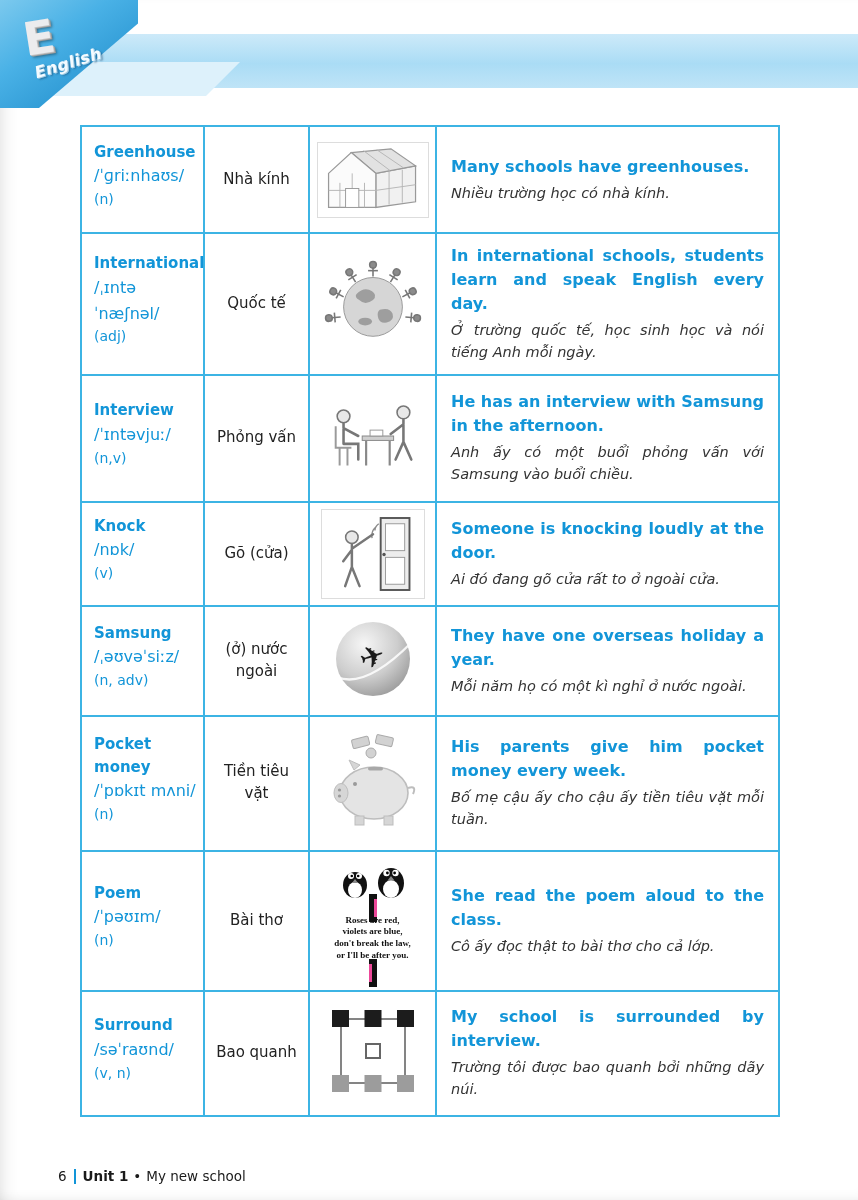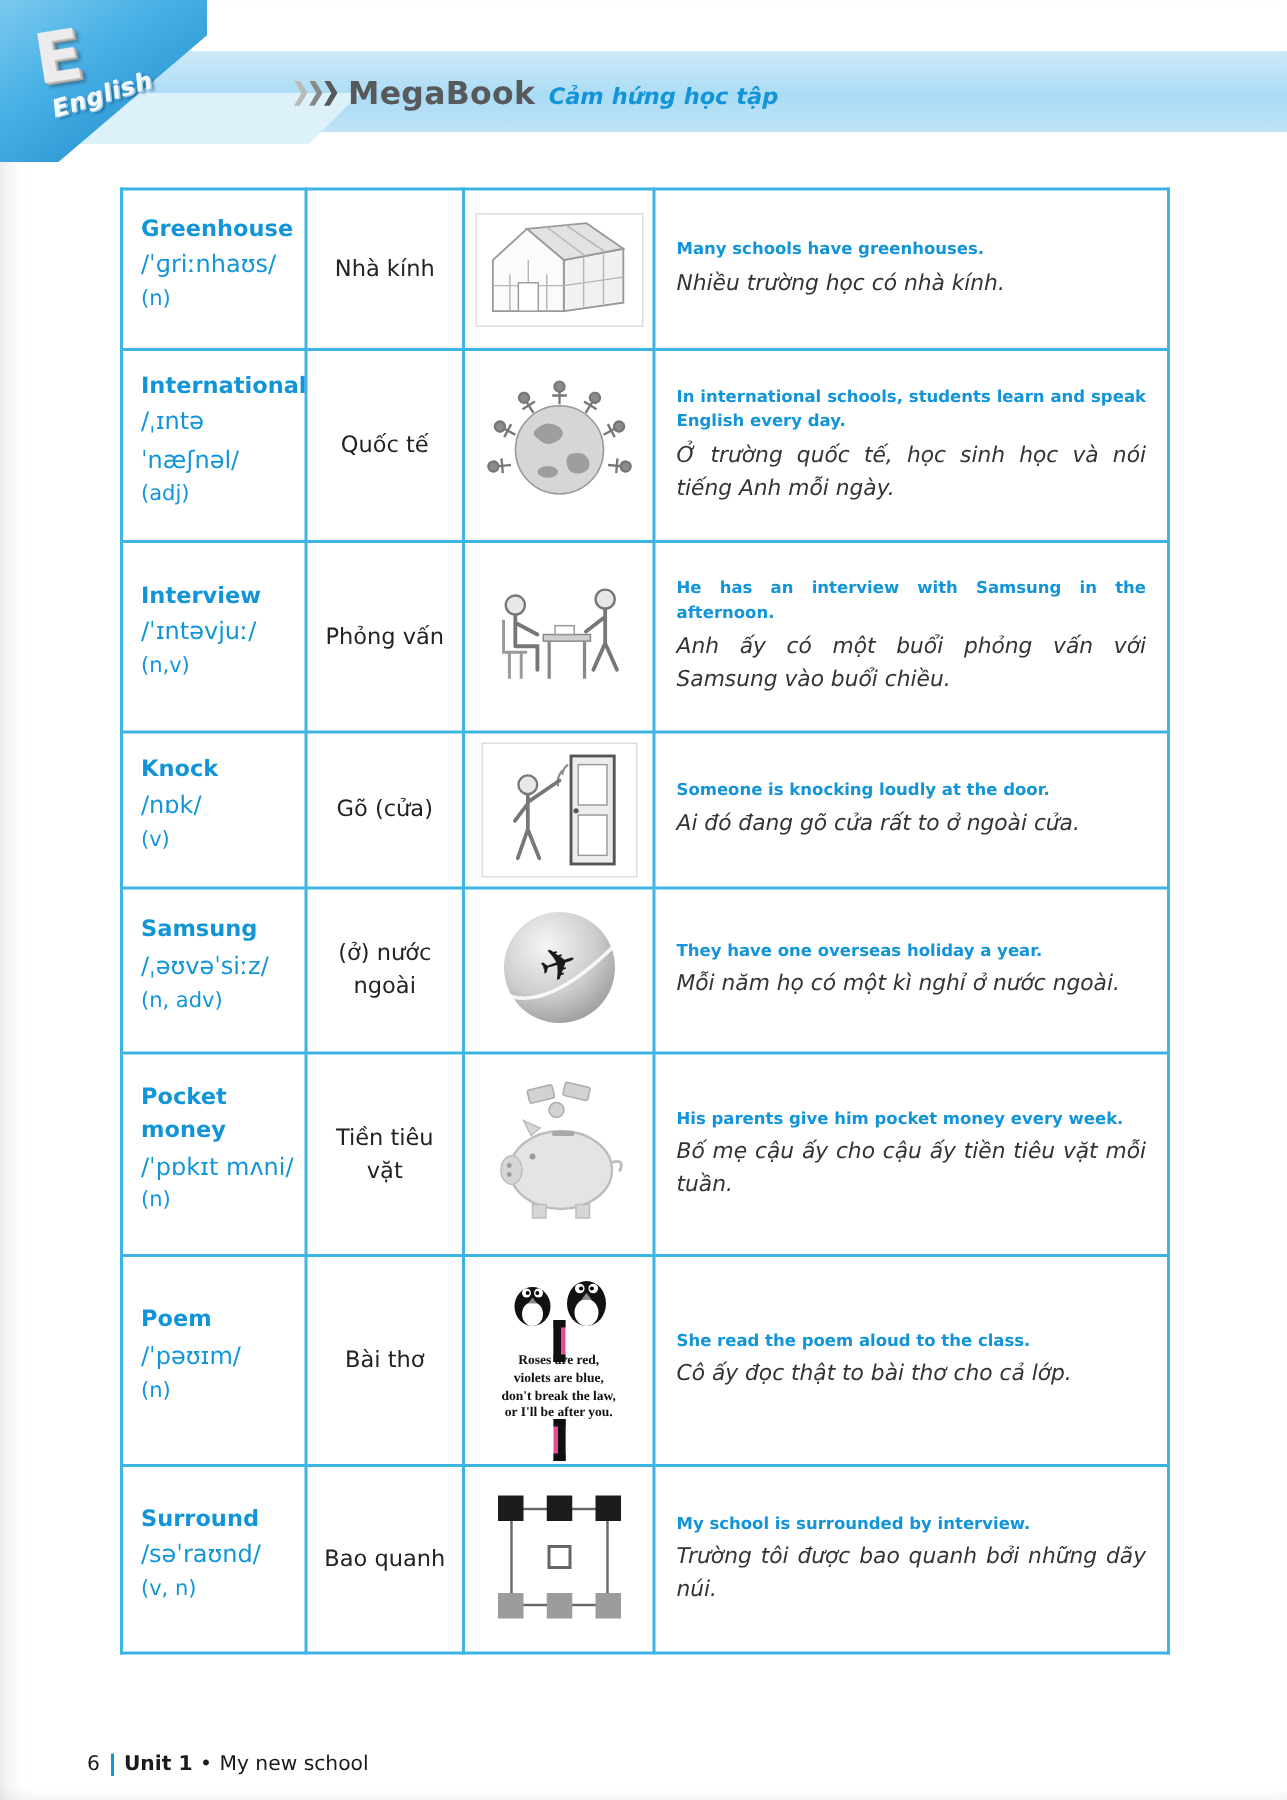--- a/index.html
+++ b/index.html
@@ -55,21 +55,21 @@
   .c-mean   { width:105px; text-align:center; padding:12px 6px; font-size:15px; color:#222; line-height:1.45; }
   .c-img    { width:127px; text-align:center; padding:6px 4px; }
   .c-ex     { width:343px; padding:10px 14px; }
   tr.r1{height:107px} tr.r2{height:128px} tr.r3{height:127px} tr.r4{height:79px}
   tr.r5{height:110px} tr.r6{height:135px} tr.r7{height:140px} tr.r8{height:125px}
 
   .word { font-size:15px; font-weight:bold; color:#1295d8; line-height:1.5; }
   .pron { font-size:16px; color:#1295d8; line-height:1.6; }
   .pos  { font-size:14px; color:#1295d8; line-height:1.5; }
 
-  .en { font-size:11px; color:#1295d8; font-weight:bold; line-height:1.5; text-align:justify; margin-bottom:4px; }
+  .en { font-size:16px; color:#1295d8; font-weight:bold; line-height:1.5; text-align:justify; margin-bottom:4px; }
   .vi { font-size:14.5px; color:#333; font-style:italic; line-height:1.5; text-align:justify; }
 
   .illus { display:inline-flex; justify-content:center; align-items:center; }
   .framed { border:1px solid #ddd; padding:3px; background:#fff; }
 
   
   .poem-illus { display:inline-block; width:112px; }
   .birds { display:block; margin:0 auto -3px; }
   .sign {
     border:5px solid #101010; background:#ec4899; padding:4px 3px;
@@ -88,29 +88,20 @@
 <body>
 
 <div class="page">
 
   <div class="banner-band"></div>
   <div class="banner-band2"></div>
   <div class="corner-ribbon"></div>
   <div class="logo-e">
     <span class="e-letter">E</span>
     <span class="e-word">English</span>
-  </div>
-  <div class="brand">
-    <span class="chevs">
-      <span class="chev chev1"></span>
-        <span class="chev chev2"></span>
-        <span class="chev chev3"></span>
-    </span>
-    <span class="brand-name">MegaBook</span>
-    <span class="brand-tag">Cảm hứng học tập</span>
   </div>
 
   <table class="vocab">
     <tbody>
 
     <tr class="r1">
       <td class="c-word">
         <div class="word">Greenhouse</div>
         <div class="pron">/ˈɡriːnhaʊs/</div>
         <div class="pos">(n)</div>

